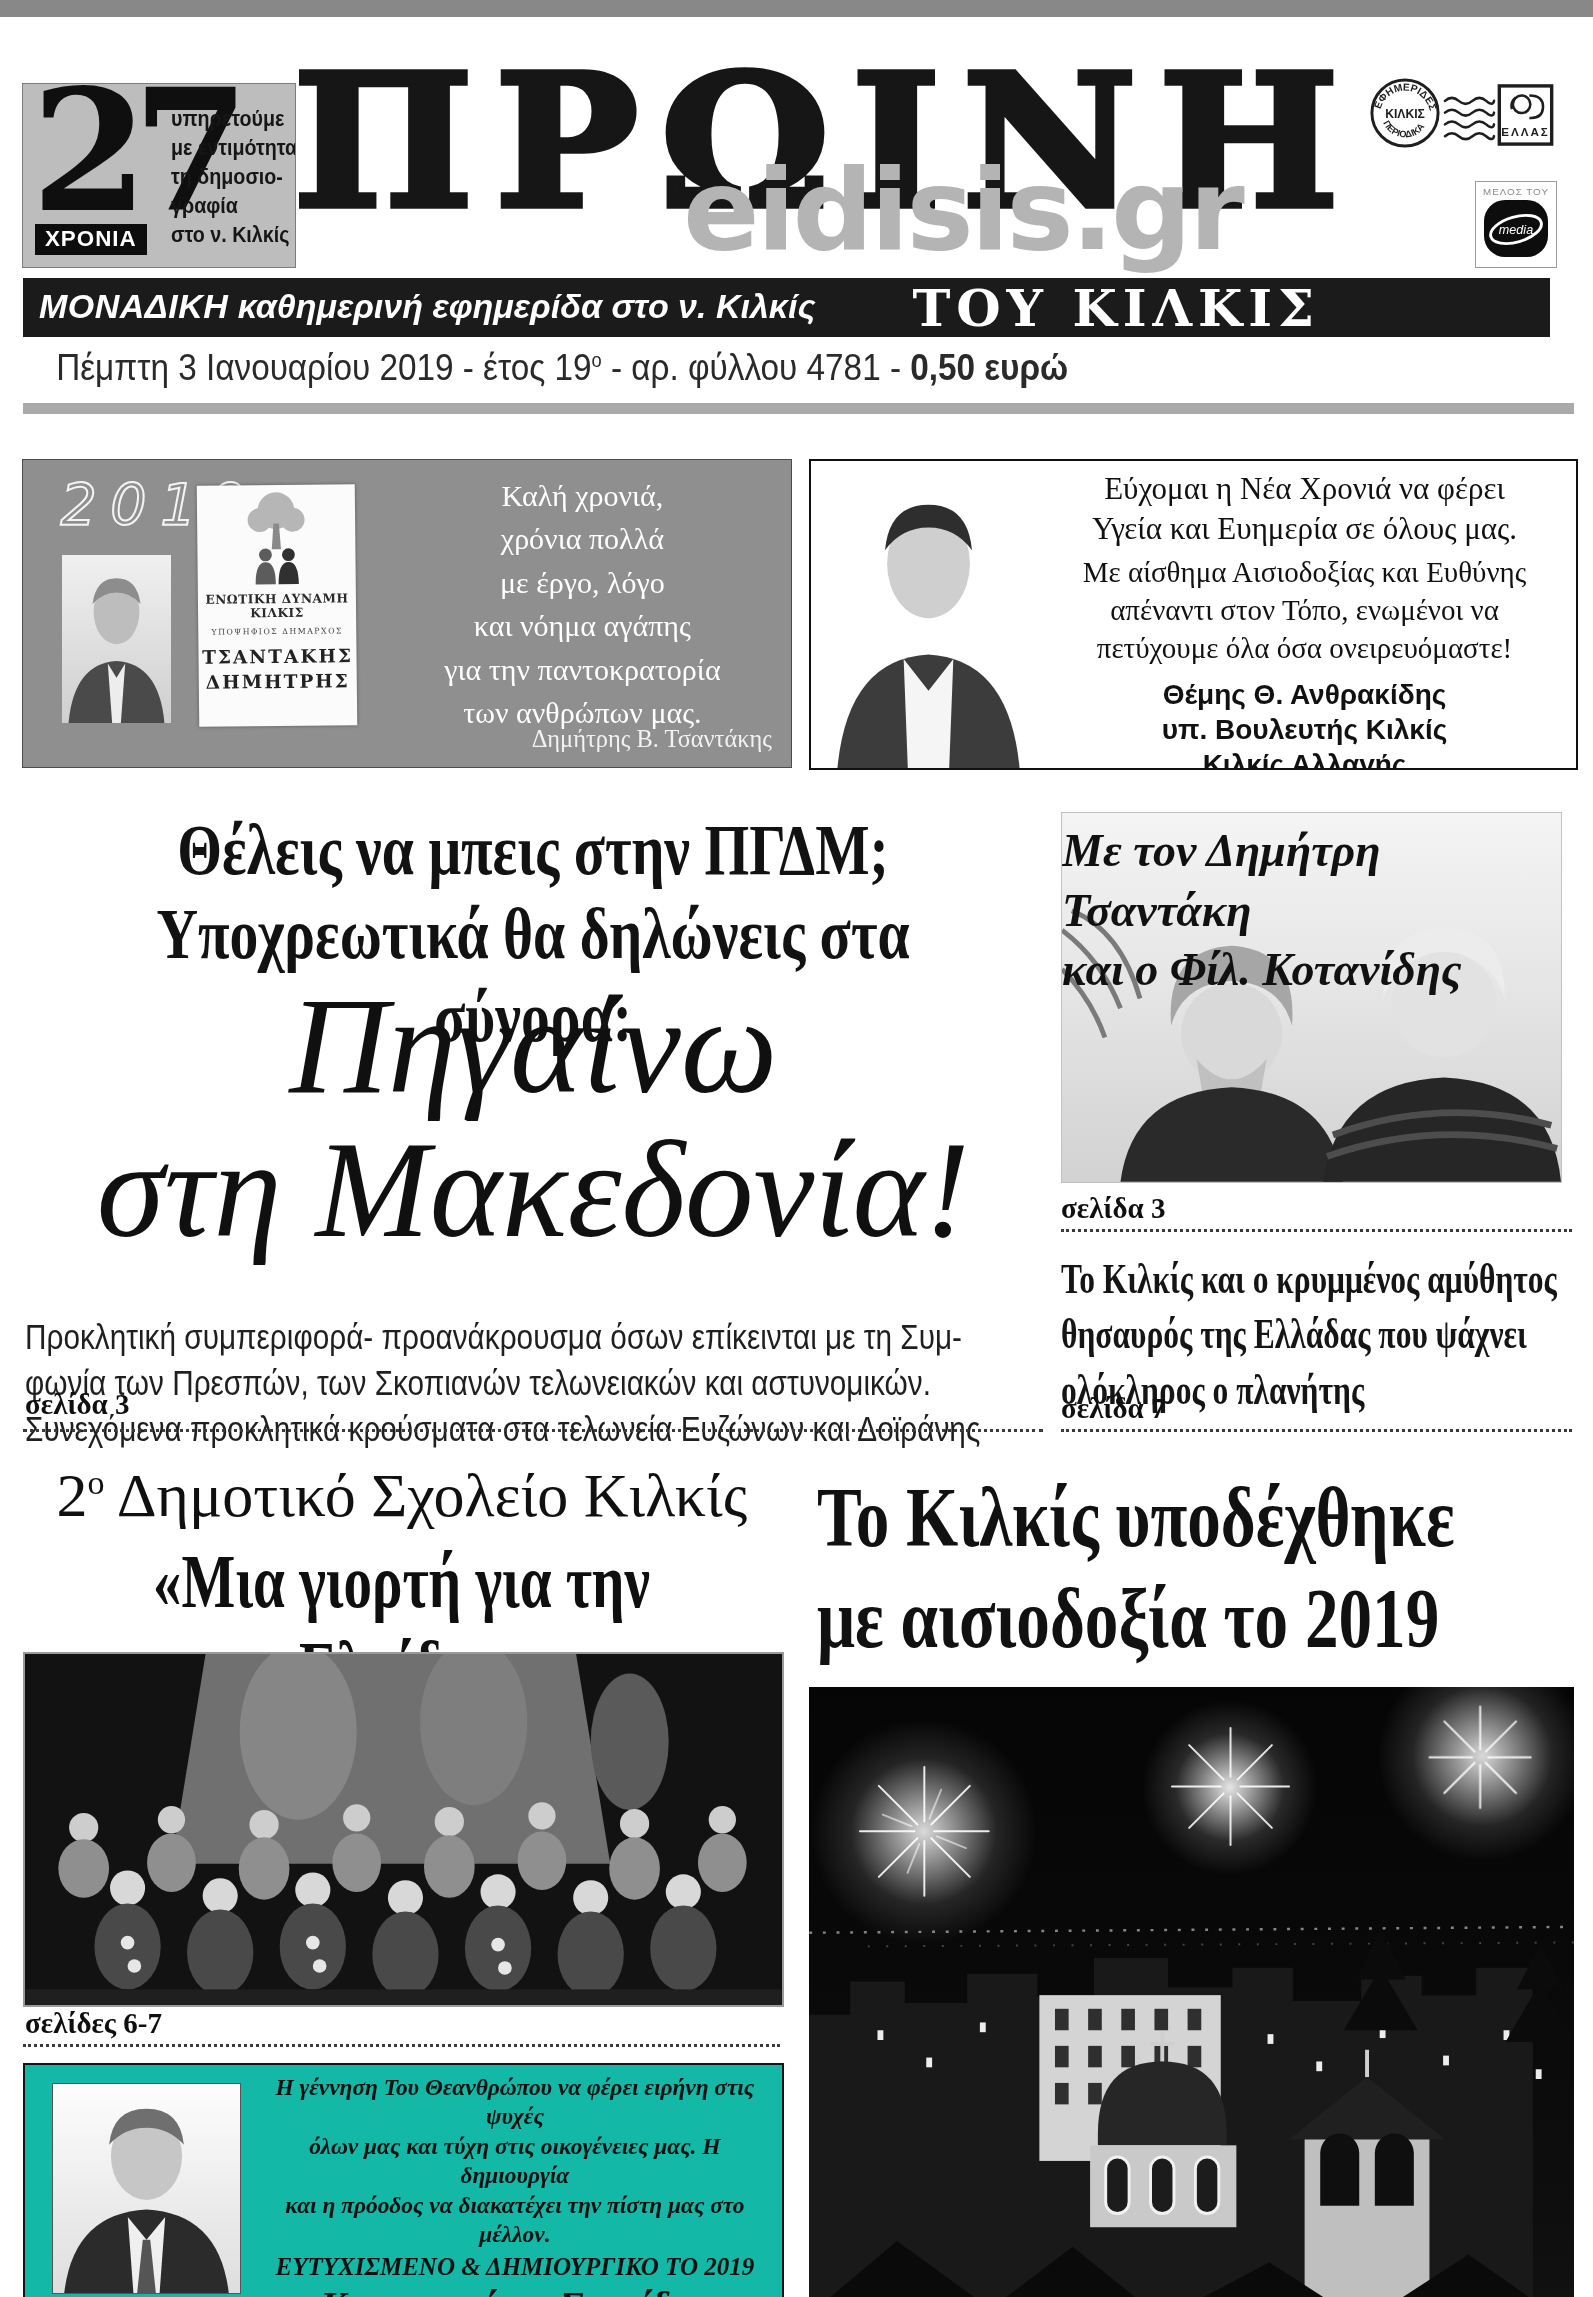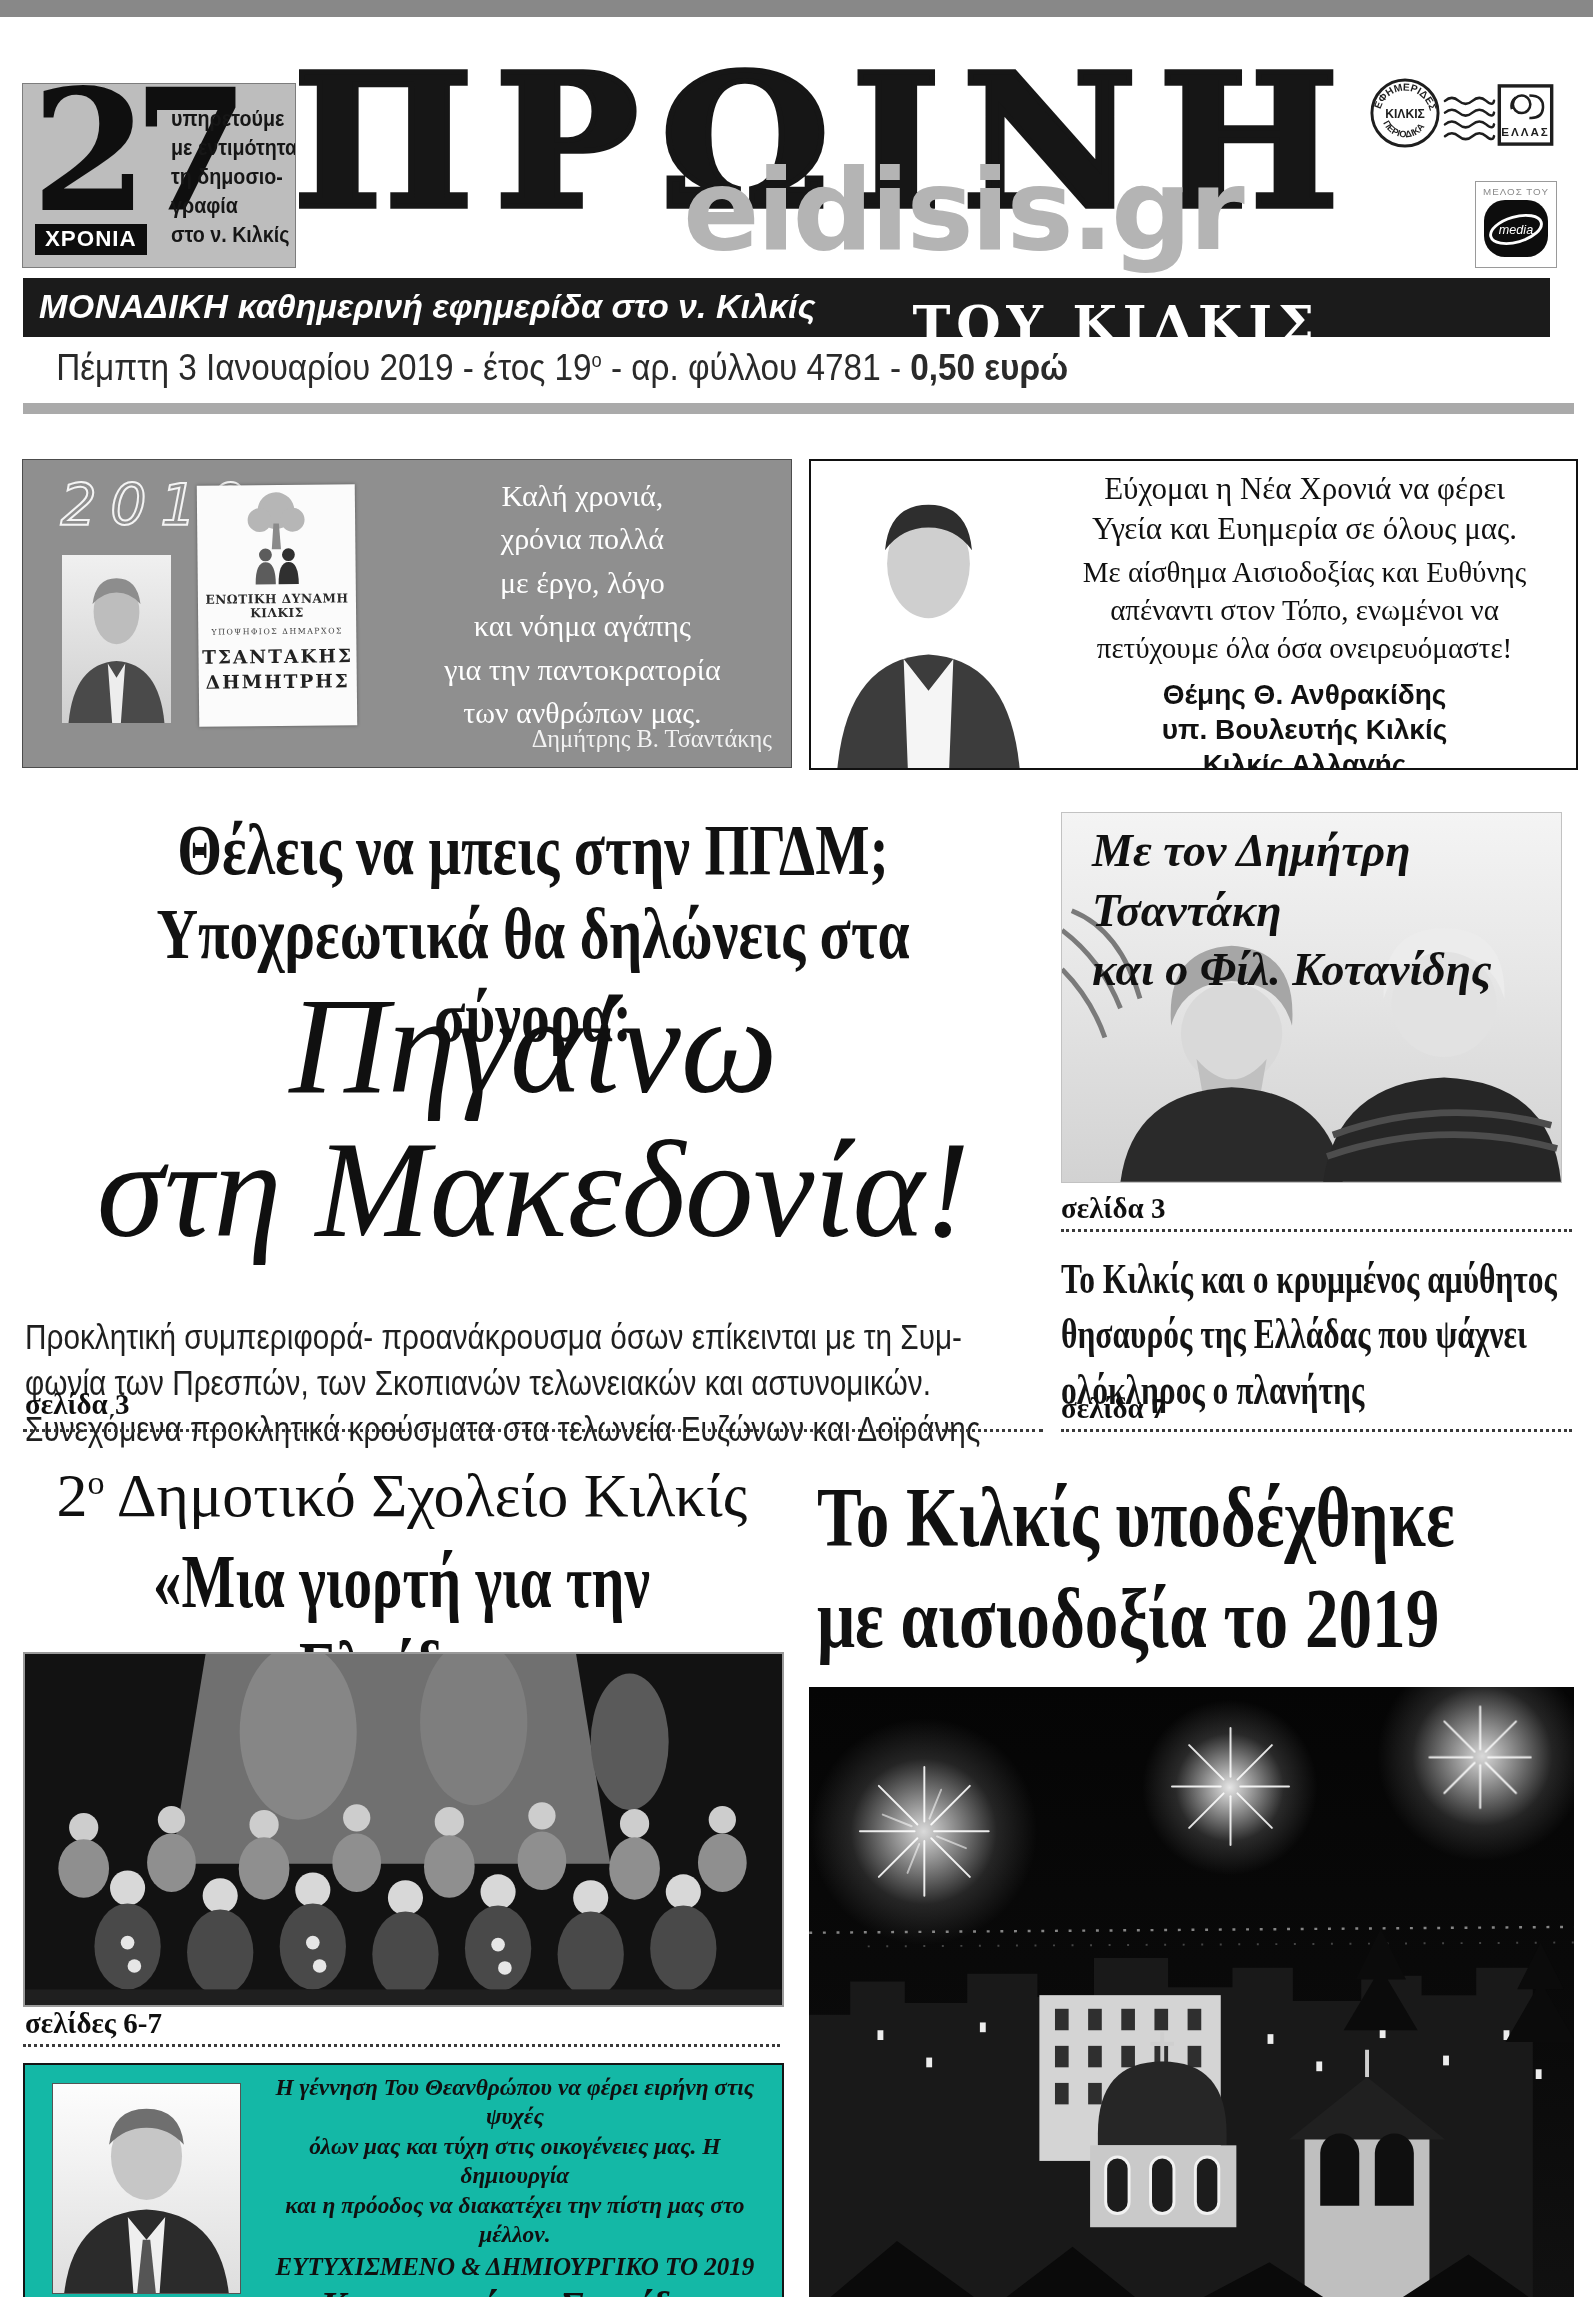--- a/index.html
+++ b/index.html
@@ -26,21 +26,21 @@
   .waves{left:1443px;top:78px;width:53px;height:49px;}
   .stamp-ellas{left:1496px;top:66px;width:59px;height:64px;}
   .member-box{left:1475px;top:164px;width:80px;height:85px;border:1px solid #9a9a9a;background:#fff;text-align:center;}
   .member-label{font:9.8px "Liberation Sans",sans-serif;color:#8a8a8a;letter-spacing:1px;margin-top:3.9px;}
   .media-logo{position:relative;margin:2.9px auto 0;width:64px;height:57px;background:#0d0d0d;border-radius:21px;}
 
   .topbar{left:23.4px;top:261px;width:1527px;height:59px;background:#1b1b1b;z-index:4;}
   .topbar-left{position:absolute;left:15.6px;top:8.8px;color:#fff;font-style:italic;
                font:italic bold 34px "Liberation Sans",sans-serif;white-space:nowrap;}
   .topbar-left .heavy{font-weight:bold;letter-spacing:0.5px;}
-  .topbar-right{position:absolute;left:889px;top:16px;color:#fff;font-family:"DejaVu Serif",serif;
+  .topbar-right{position:absolute;left:889px;top:0;color:#fff;font-family:"DejaVu Serif",serif;
                 font-weight:bold;font-size:51px;letter-spacing:5.9px;white-space:nowrap;}
   .dateline{left:0;top:330px;width:1563px;text-align:left;font:37px "Liberation Sans",sans-serif;color:#2a2a2a;}
   .dateline .inner{display:inline-block;transform:scaleX(.9);transform-origin:center;white-space:nowrap;}
   .dateline .sup{font-size:55%;vertical-align:super;}
   .dateline .price{font-weight:bold;}
   .rule-gray{left:23.4px;top:386px;width:1551px;height:10.7px;background:#aaa;}
 
   
   .ad-ts{left:22.4px;top:442px;width:768px;height:307px;background:#8f8f8f;border:1px solid #4c4c4c;overflow:hidden;}
   .ts-year{position:absolute;left:37px;top:11.7px;font:italic 200 57px "DejaVu Sans",sans-serif;
@@ -71,21 +71,21 @@
   .lead-summary{left:25px;top:1297px;width:1073px;font:35px/1.32 "Liberation Sans",sans-serif;color:#1f1f1f;}
   .lead-summary .inner{display:inline-block;width:1200px;transform:scaleX(.85);transform-origin:top left;}
   .pgref{font-family:"Liberation Serif",serif;font-weight:bold;font-size:29px;color:#0f0f0f;}
   .dots{height:0;border-bottom:3.9px dotted #3a3a3a;}
   .lead-ref{left:25px;top:1371px;}
   .lead-dots{left:23.4px;top:1412px;width:1020px;}
 
   
   .two-men{left:1061px;top:795px;width:499px;height:369px;border:1px solid #c2c2c2;
            background:linear-gradient(#f4f4f4,#e6e6e6 45%,#d2d2d2);overflow:hidden;}
-  .tm-head{position:absolute;left:30px;top:7.8px;font:bold italic 46px/1.3 "Liberation Serif",serif;
+  .tm-head{position:absolute;left:0;top:7.8px;font:bold italic 46px/1.3 "Liberation Serif",serif;
            font-style:italic;color:#111;z-index:2;}
   .meet-ref{left:1061px;top:1175px;}
   .meet-dots{left:1061px;top:1212px;width:511px;}
   .treasure{left:1061px;top:1235px;width:527px;font-weight:bold;font-size:42px;line-height:1.32;color:#151515;}
   .treasure .inner{display:inline-block;width:683px;transform:scaleX(.75);transform-origin:top left;}
   .treasure-ref{left:1061px;top:1375px;}
   .treasure-dots{left:1061px;top:1412px;width:511px;}
 
   
   .school-kicker{left:23.4px;top:1443px;width:757px;text-align:center;font-size:62px;color:#101010;}

